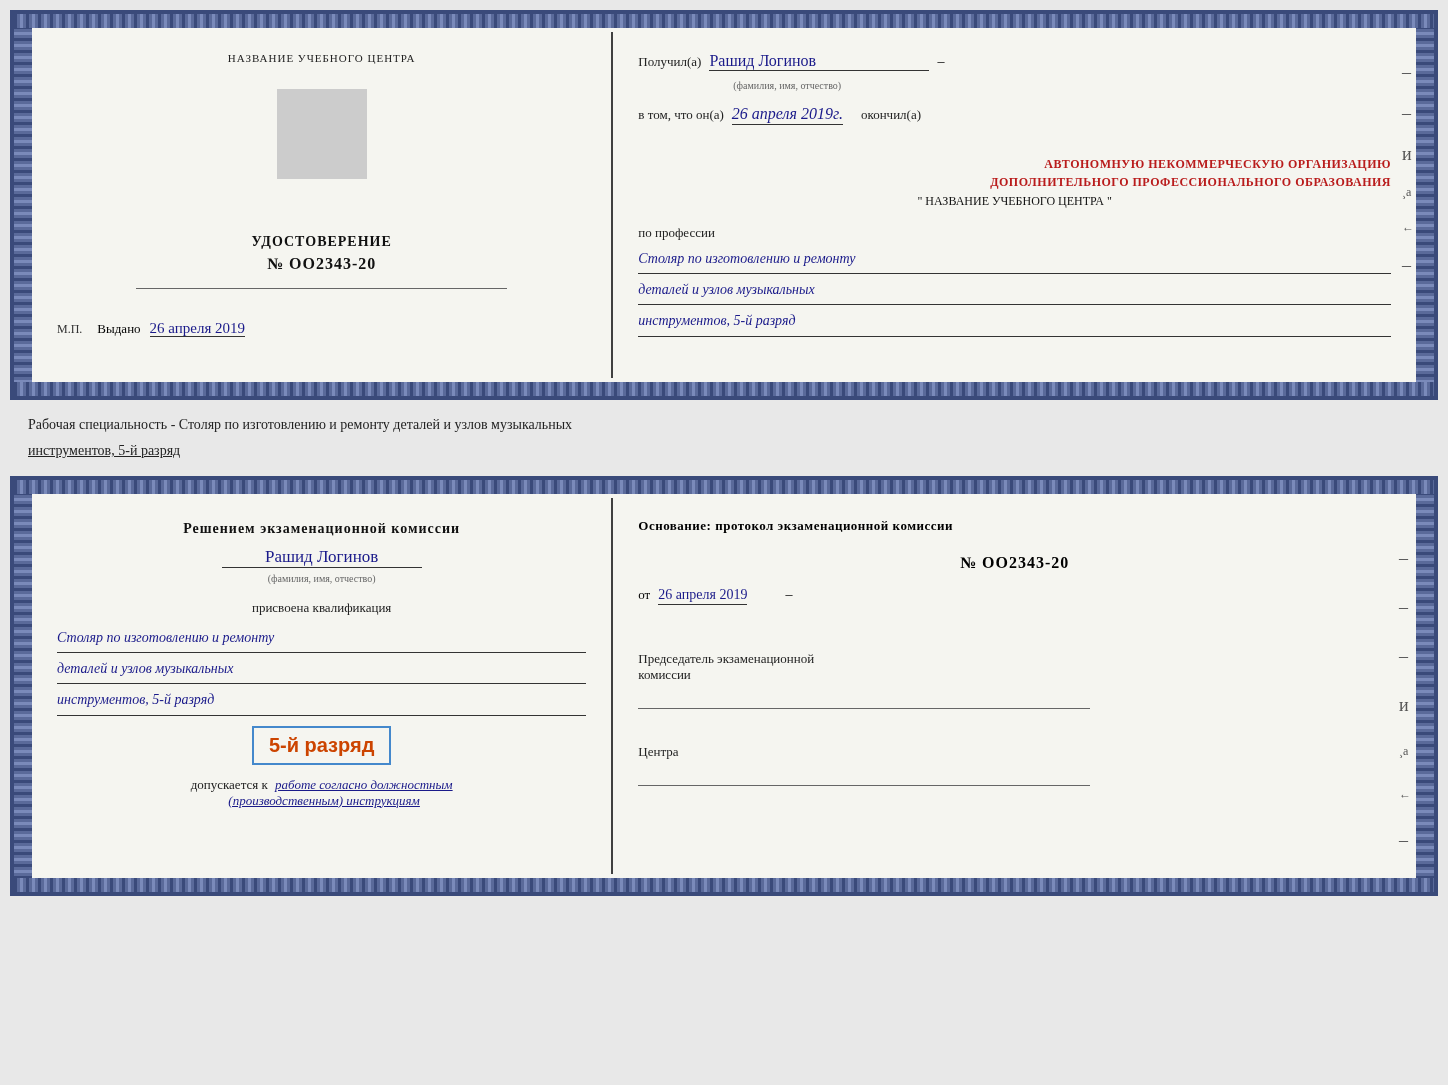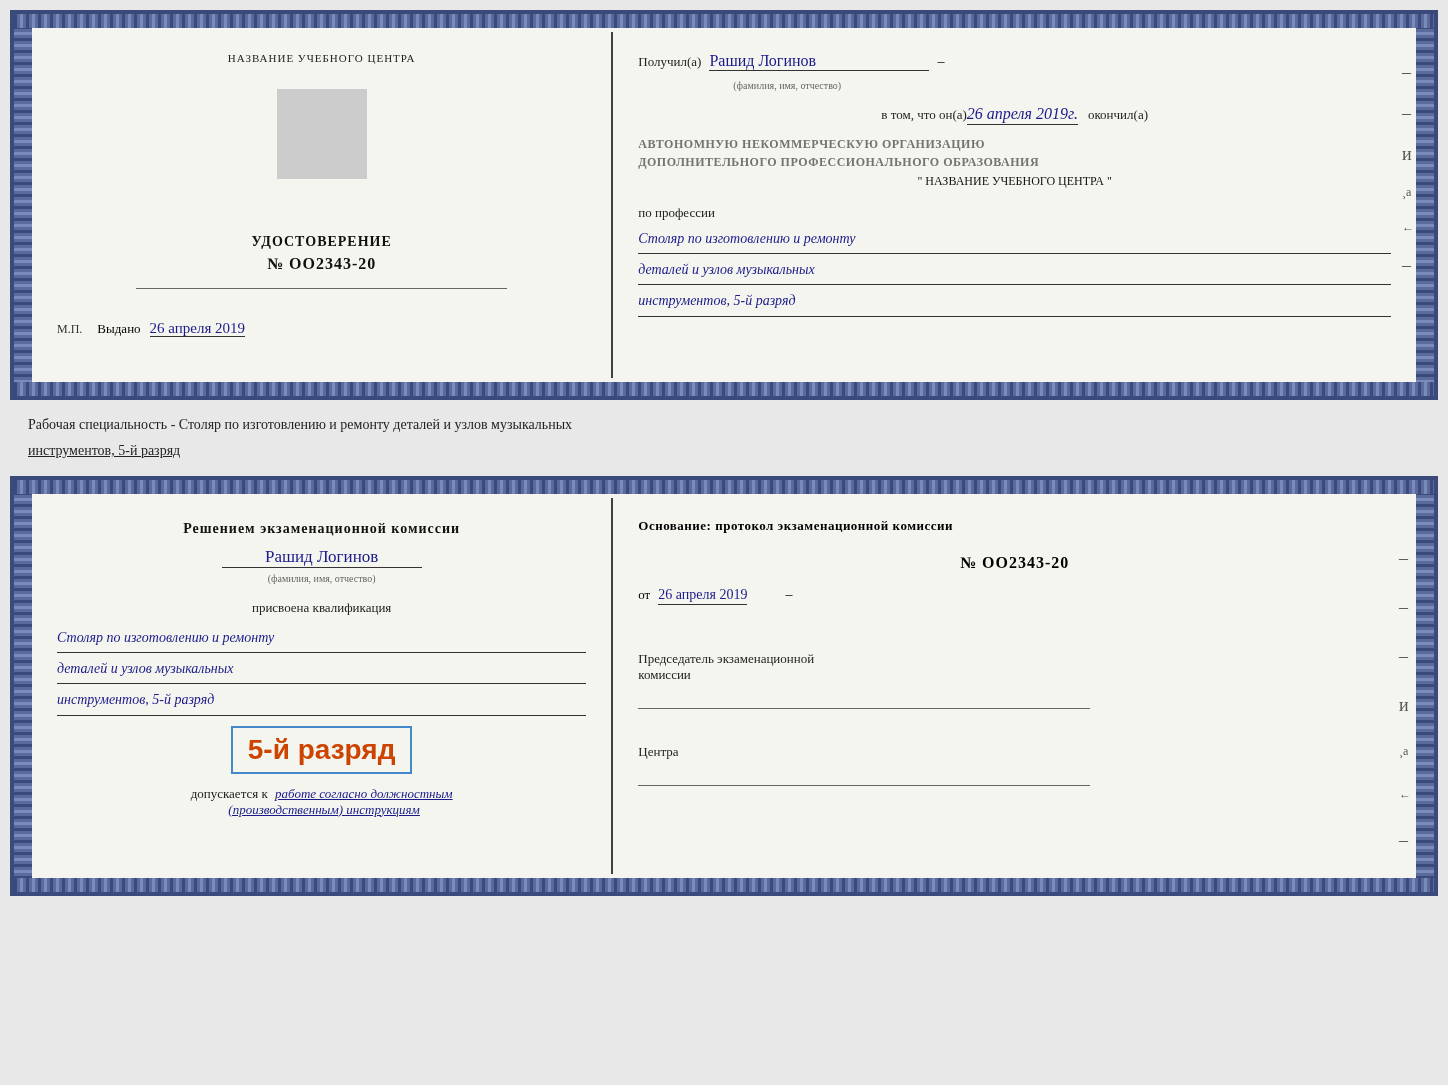--- a/index.html
+++ b/index.html
@@ -178,21 +178,21 @@
     }
 
     .highlight-box {
       border: 2px solid #4488cc;
       display: inline-block;
       padding: 4px 10px;
       margin-top: 5px;
     }
 
     .big-rank {
-      font-size: 28px;
+      font-size: 20px;
       font-weight: bold;
       color: #cc4400;
       font-family: Arial, sans-serif;
       text-align: center;
     }
 
     .italic-handwritten {
       font-family: 'Comic Sans MS', cursive;
       font-style: italic;
       color: #1a1a8a;
@@ -254,24 +254,24 @@
     .card-with-borders {
       position: relative;
       background: #f5f5f0;
       border: 4px solid #3a4a7a;
       overflow: hidden;
     }
 
     .org-text {
       font-size: 12px;
       font-weight: bold;
-      text-align: left;
+      text-align: right;
       letter-spacing: 0.5px;
       line-height: 1.5;
-      color: #737373;
+      color: #b91c1c;
     }
 
     .quotes-center {
       text-align: center;
       font-size: 12px;
       color: #111;
     }
 
     .profession-label {
       font-size: 13px;
@@ -355,21 +355,21 @@
 
         <div style="display: flex; align-items: baseline; gap: 8px; margin-bottom: 4px;">
           <span class="received-line">Получил(а)</span>
           <span class="name-value" style="font-family:'Comic Sans MS', cursive; color:#1a1a8a; font-size:16px; border-bottom:1px solid #333;">Рашид Логинов</span>
           <span style="font-size:14px;">–</span>
         </div>
         <div style="margin-left: 95px; margin-bottom: 12px;">
           <span class="sub-label">(фамилия, имя, отчество)</span>
         </div>
 
-        <div style="display: flex; align-items: baseline; gap: 0; margin-bottom: 6px; justify-content: center;">
+        <div style="display: flex; align-items: baseline; gap: 8px; margin-bottom: 26px;">
           <span class="right-panel-line">в том, что он(а)</span>
           <span class="date-italic" style="border-bottom:1px solid #333; padding-bottom:1px;">26 апреля 2019г.</span>
           <span class="right-panel-line" style="margin-left:10px;">окончил(а)</span>
         </div>
 
         <div style="margin-bottom: 6px;">
           <div class="org-text">АВТОНОМНУЮ НЕКОММЕРЧЕСКУЮ ОРГАНИЗАЦИЮ</div>
           <div class="org-text">ДОПОЛНИТЕЛЬНОГО ПРОФЕССИОНАЛЬНОГО ОБРАЗОВАНИЯ</div>
           <div class="quotes-center" style="margin-top: 3px;">"  НАЗВАНИЕ УЧЕБНОГО ЦЕНТРА  "</div>
         </div>

